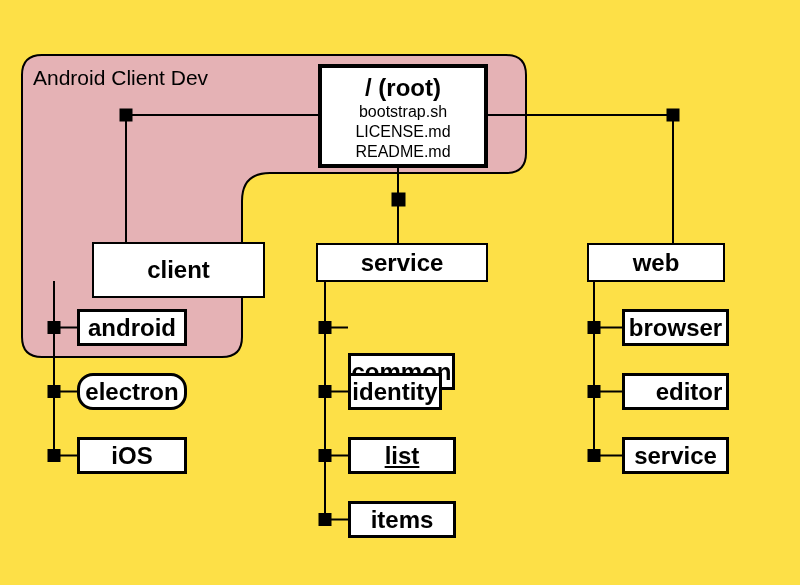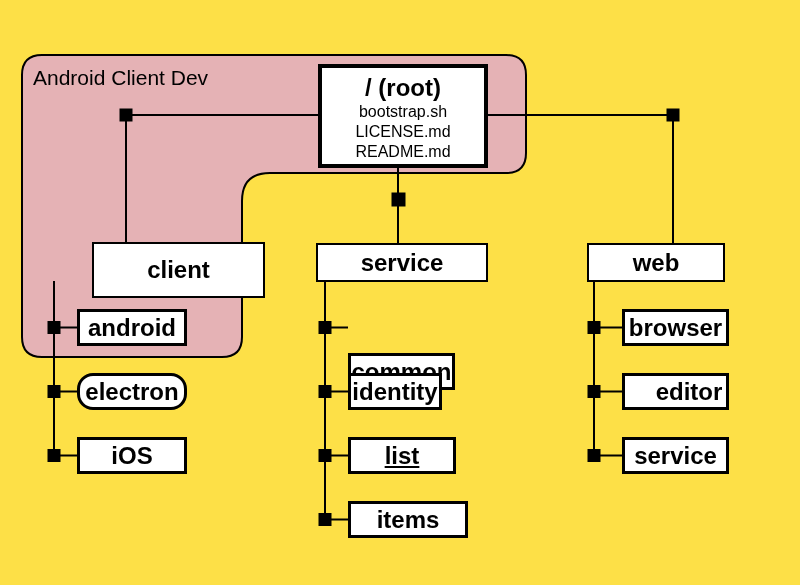--- a/index.html
+++ b/index.html
@@ -123,21 +123,21 @@
 
   <div class="node" style="left:348px;top:309px;width:107px;height:37px;margin-top:44px;">
     <span class="label">common</span>
   </div>
   <div class="node" style="left:348px;top:373px;width:94px;height:37px;">
     <span class="label">identity</span>
   </div>
   <div class="node" style="left:348px;top:437px;width:108px;height:37px;text-decoration:underline;">
     <span class="label">list</span>
   </div>
-  <div class="node" style="left:348px;top:501px;width:120px;height:37px;">
+  <div class="node" style="left:348px;top:501px;width:108px;height:37px;">
     <span class="label">items</span>
   </div>
 
   <div class="node" style="left:622px;top:309px;width:107px;height:37px;">
     <span class="label">browser</span>
   </div>
   <div class="node" style="left:622px;top:373px;width:107px;height:37px;padding-left:27px;">
     <span class="label">editor</span>
   </div>
   <div class="node" style="left:622px;top:437px;width:107px;height:37px;">

